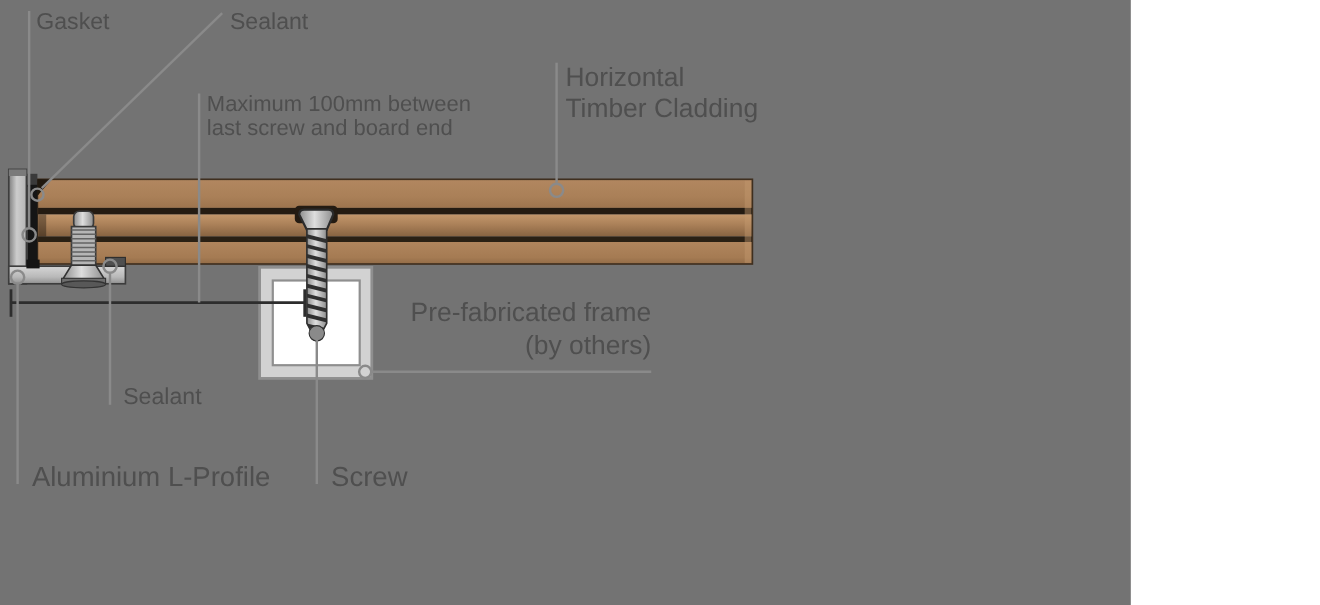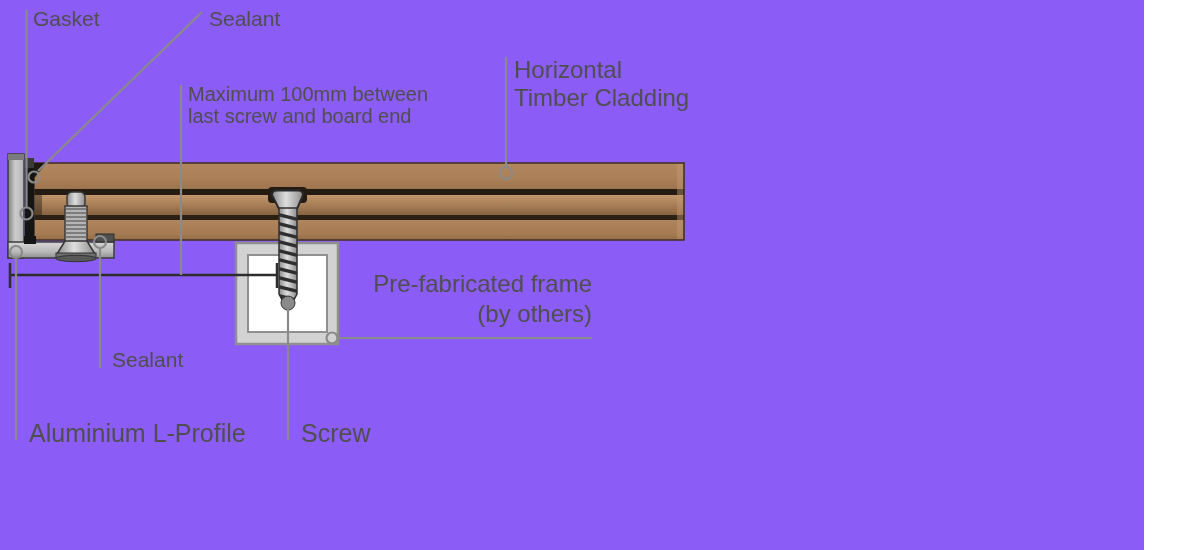--- a/index.html
+++ b/index.html
@@ -1,20 +1,20 @@
 <!DOCTYPE html>
 <html><head>
 <meta charset="utf-8">
 <style>
   html, body { margin: 0; padding: 0; background: #ffffff; }
   #stage {
     position: relative;
-    width: 1144px;
+    width: 1028px;
     height: 550px;
-    background: #8b5cf6;
+    background: #737373;
     overflow: hidden;
     font-family: "Liberation Sans", sans-serif;
   }
   #stage svg { position: absolute; left: 0; top: 0; display: block; }
   svg text {
     font-family: "Liberation Sans", sans-serif;
     fill: #4f4f4f;
   }
   .t19 { font-size: 20px; }
   .t21 { font-size: 21px; }

